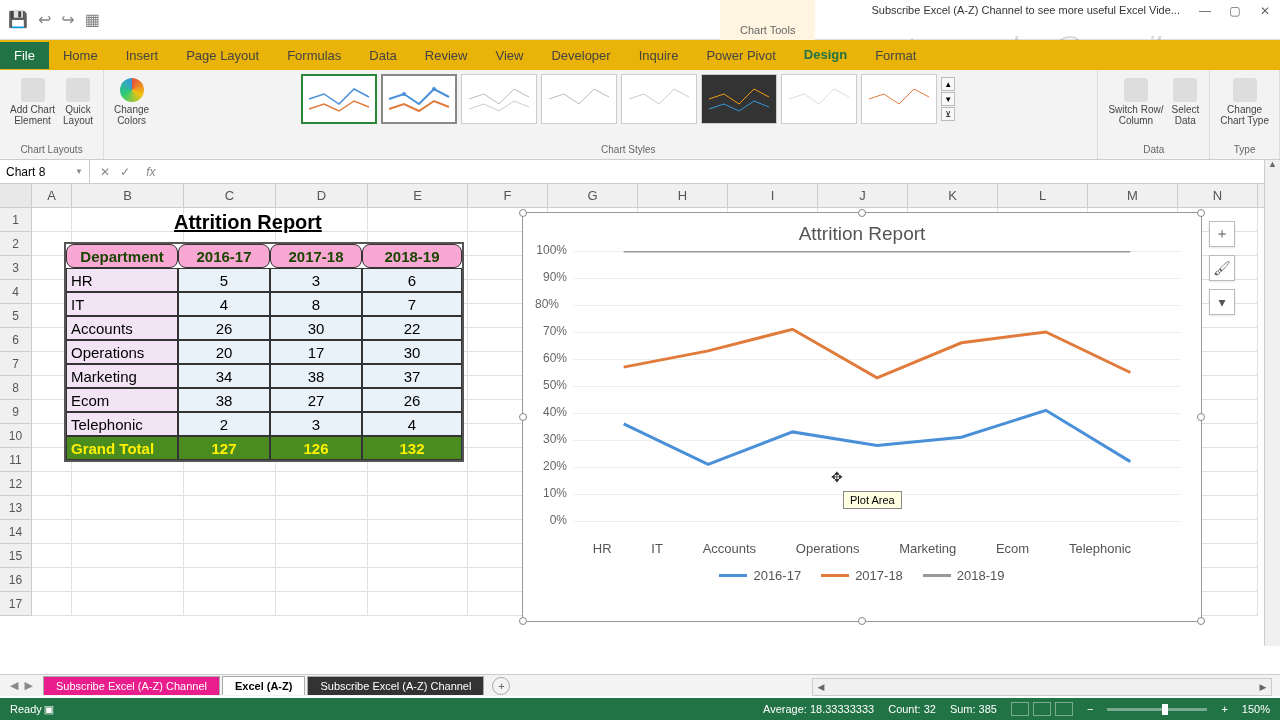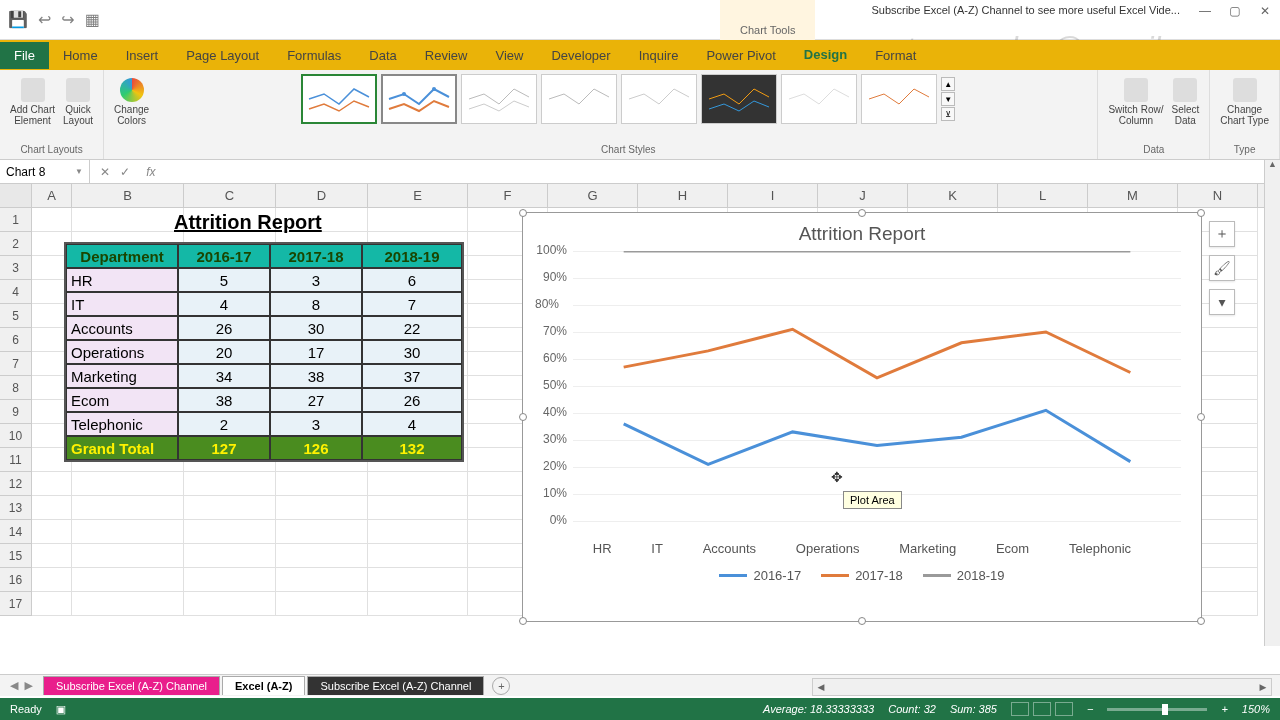--- a/index.html
+++ b/index.html
@@ -51,21 +51,21 @@
 .row-h { height: 24px; border-bottom: 1px solid #ccc; display: flex; align-items: center; justify-content: center; font-size: 12px; color: #555; }
 .cells { position: relative; }
 .cell-row { display: flex; height: 24px; }
 .cell { border-right: 1px solid #e0e0e0; border-bottom: 1px solid #e0e0e0; font-size: 14px; display: flex; align-items: center; padding: 0 4px; }
 
 
 .rpt-title { position: absolute; left: 142px; top: 3px; font-size: 20px; font-weight: bold; text-decoration: underline; }
 .data-table { position: absolute; left: 32px; top: 34px; border: 2px solid #555; }
 .dt-row { display: flex; }
 .dt-cell { border: 1px solid #333; height: 24px; font-size: 15px; display: flex; align-items: center; padding: 0 4px; }
-.dt-head { background: #14b8a6; color: #1a4500; font-weight: bold; justify-content: center; }
+.dt-head { background: #f9a8d4; color: #1a4500; font-weight: bold; justify-content: center; border-radius: 8px; }
 .dt-dept { background: #f2e4f5; }
 .dt-val { background: #e8f2f8; justify-content: center; }
 .dt-total { background: #4a8c1f; color: #fff200; font-weight: bold; }
 
 
 .chart-container { position: absolute; left: 490px; top: 4px; width: 680px; height: 410px; background: #fff; border: 1px solid #999; }
 .chart-handle { position: absolute; width: 8px; height: 8px; background: #fff; border: 1px solid #888; border-radius: 50%; }
 .chart-title { text-align: center; font-size: 19px; color: #555; padding: 10px 0 6px; }
 .chart-plot { position: relative; margin: 0 20px 12px 50px; height: 270px;}
 .y-axis { position: absolute; left: -46px; top: -8px; height: 100%; width: 44px; font-size: 12px; color: #666; }
@@ -86,22 +86,22 @@
 .sheet-tab { padding: 3px 12px; border: 1px solid #aaa; border-bottom: none; margin-right: 2px; cursor: pointer; }
 .sheet-tab.pink { background: #e91e8c; color: #fff; }
 .sheet-tab.active { background: #fff; font-weight: bold; }
 .sheet-tab.dark { background: #333; color: #fff; }
 .sheet-add { width: 18px; height: 18px; border: 1px solid #aaa; border-radius: 50%; display: flex; align-items: center; justify-content: center; margin-left: 6px; color: #666;}
 .scrollbar-h { position: absolute; right: 8px; bottom: 24px; width: 460px; height: 18px; background: #f0f0f0; border: 1px solid #ccc; display:flex; align-items:center; justify-content: space-between; }
 .sb-btn { width: 16px; height: 16px; display:flex; align-items:center; justify-content:center; font-size:9px; color:#666; }
 
 
 .status-bar { position: absolute; bottom: 0; left: 0; right: 0; height: 22px; background: #217346; color: #fff; display: flex; align-items: center; font-size: 11px; padding: 0 10px; justify-content: space-between; }
-.status-left { display: flex; gap: 14px; align-items: center; }
-.status-right { display: flex; gap: 14px; align-items: center; font-style: italic; }
+.status-left { display: flex; gap: 2px; align-items: center; }
+.status-right { display: flex; gap: 14px; align-items: center; }
 .view-btns { display: flex; gap: 4px; }
 .view-btn { width: 18px; height: 14px; border: 1px solid rgba(255,255,255,0.4); }
 .zoom-slider { width: 100px; height: 3px; background: rgba(255,255,255,0.4); position: relative; }
 .zoom-thumb { position: absolute; left: 55px; top: -4px; width: 6px; height: 11px; background: #fff; }
 
 .scroll-v { position: absolute; right: 0; top: 156px; width: 16px; height: 490px; background: #f0f0f0; border-left: 1px solid #ccc; }
 .scroll-v-btn { height: 16px; display:flex; align-items:center; justify-content:center; font-size:9px; color:#666; }
 </style>
 </head>
 <body>

